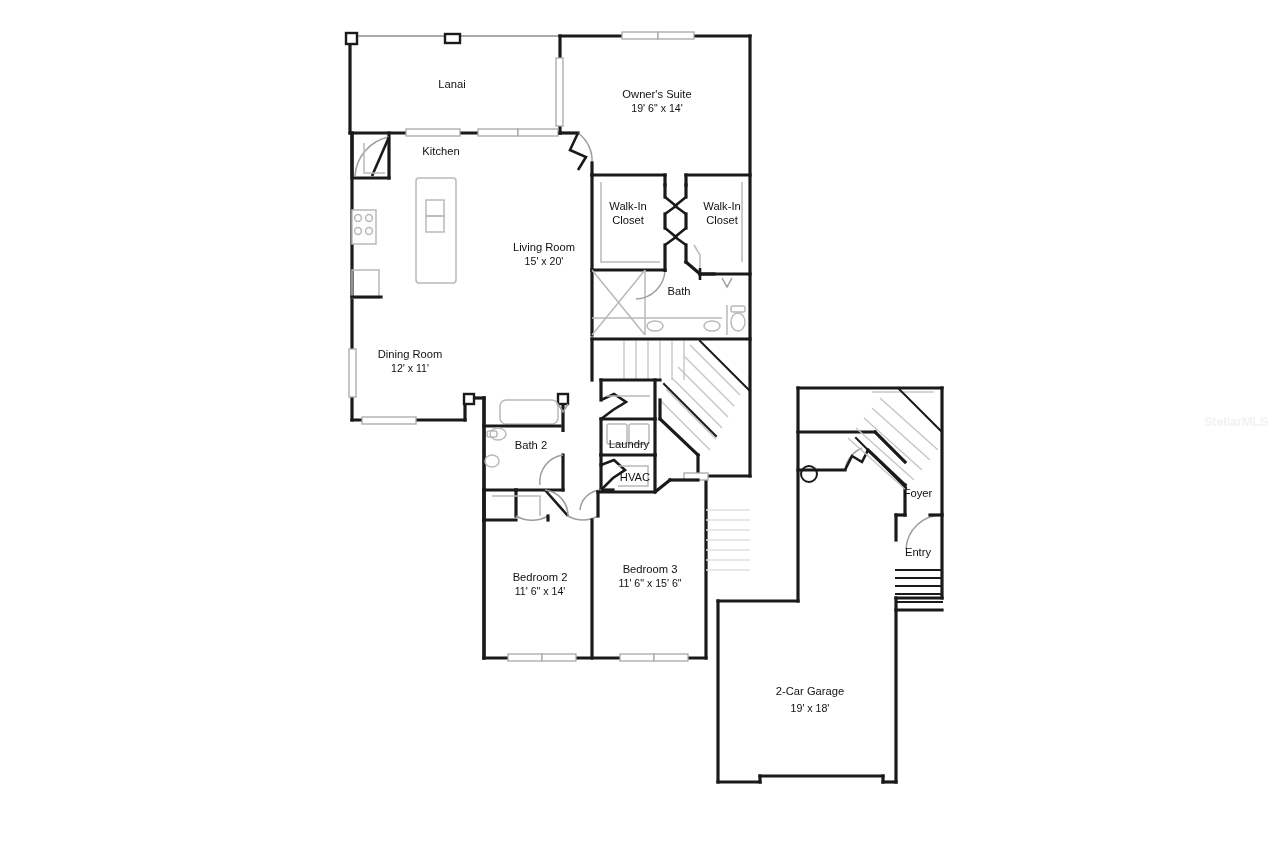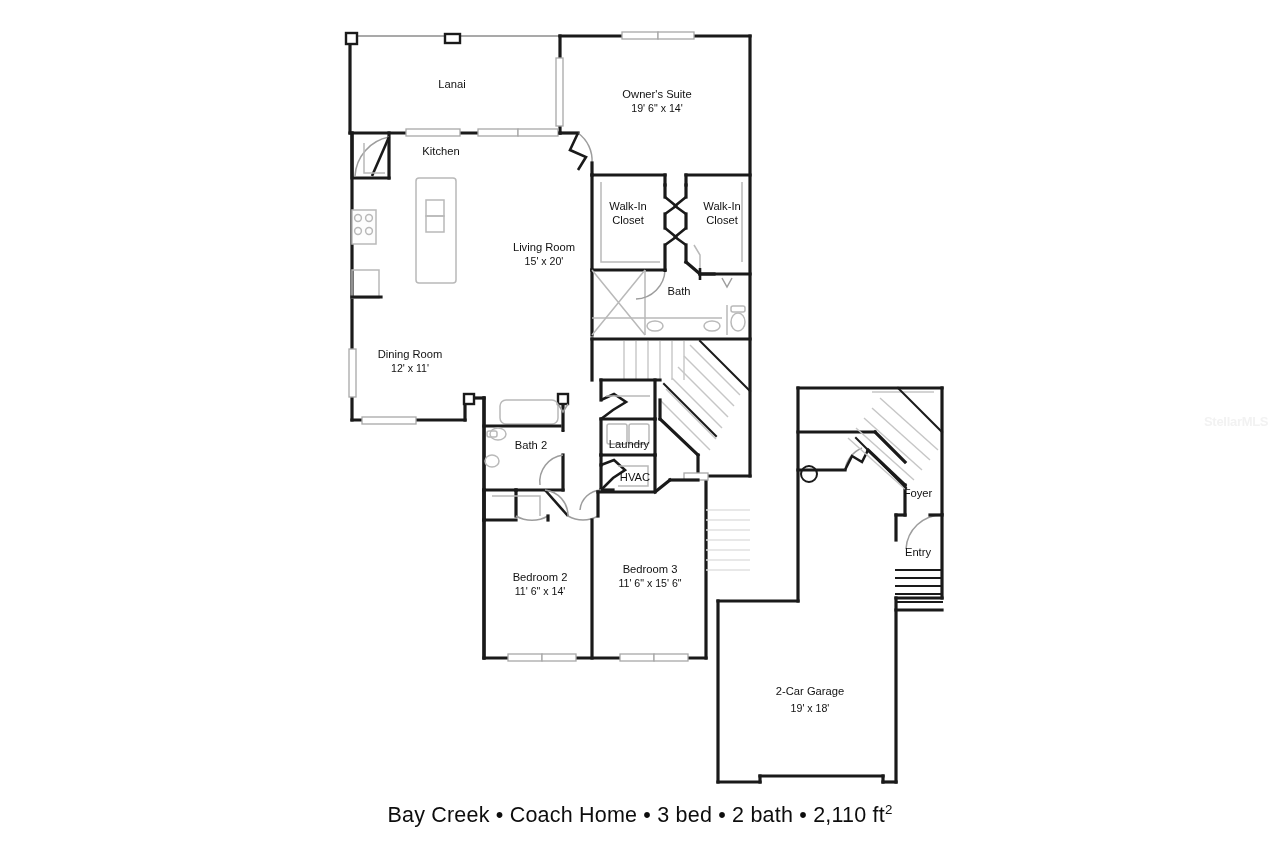--- a/index.html
+++ b/index.html
@@ -452,17 +452,16 @@
       <text class="room-label" x="918" y="494">Foyer</text>
 
       <text class="room-label" x="918" y="553">Entry</text>
 
       <text class="room-label" x="810" y="692">2-Car Garage</text>
       <text class="room-dim" x="810" y="709">19' x 18'</text>
     </g>
 
   </svg>
 
-  <div class="caption"><span>Bay Creek • Coach Home • 3 bed • 2 bath • 2,110 ft</span><sup>2</sup></div>
 
   <div class="watermark">StellarMLS</div>
 
 </div>
 
 </body></html>

